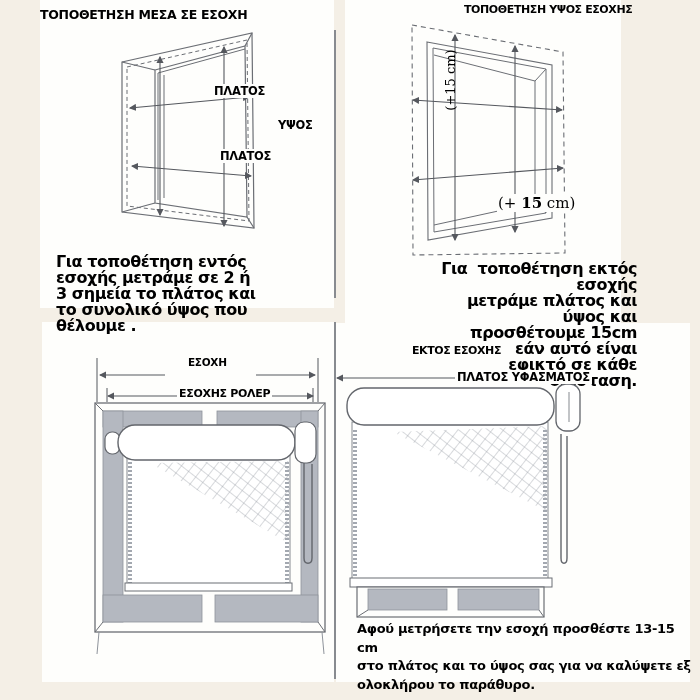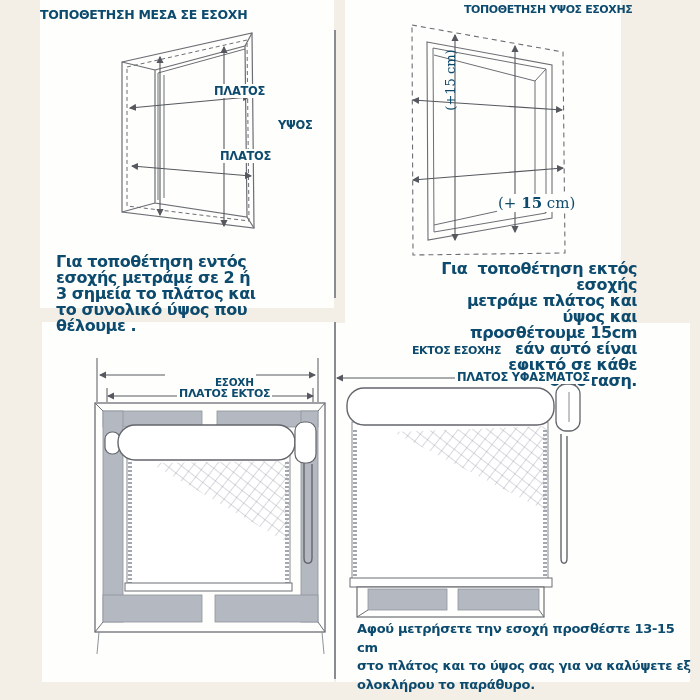--- a/index.html
+++ b/index.html
@@ -1,21 +1,21 @@
 <!DOCTYPE html>
 <html><head>
 <meta charset="utf-8">
 <style>
   html,body{margin:0;padding:0;}
   #screen{
     position:relative;
     width:700px;height:700px;
     background:#f4efe6;
     font-family:"DejaVu Sans","Liberation Sans",sans-serif;
-    color:#0c4a6e;
+    color:#000000;
     overflow:hidden;
   }
   .panel{position:absolute;background:#fefefc;}
   .divider{position:absolute;width:2px;background:#888b90;}
   .abs{position:absolute;}
   .ttl{font-weight:bold;font-size:12.5px;letter-spacing:-0.3px;white-space:nowrap;}
   .ttl-sm{font-weight:bold;font-size:11px;letter-spacing:-0.4px;white-space:nowrap;}
   .desc{font-weight:bold;font-size:16px;line-height:16px;letter-spacing:-0.45px;white-space:pre-wrap;}
   .desc-lg{font-weight:bold;font-size:13px;line-height:18.5px;letter-spacing:-0.3px;white-space:pre-wrap;}
   .dim-label{font-weight:bold;font-size:11.5px;letter-spacing:-0.3px;background:#fefefc;padding:0 2px;white-space:nowrap;z-index:3;margin-left:48px;}
@@ -137,22 +137,22 @@
     <path d="M57,310 L55,332 M280,310 L282,332" stroke="#8e939b" stroke-width="1" fill="none"></path>
 
     <g fill="none" stroke="#55585e" stroke-width="1.1">
       <path d="M55,36 V80 M276,36 V80 M65,66 V80 M271,66 V80" stroke-width="1"></path>
       <line x1="123" y1="53" x2="58" y2="53" marker-end="url(#mBL)"></line>
       <line x1="214" y1="53" x2="273" y2="53" marker-end="url(#mBL)"></line>
       <line x1="66" y1="74" x2="271" y2="74" marker-start="url(#mBL)" marker-end="url(#mBL)"></line>
     </g>
   </svg>
 
-  <div class="abs dim-label-sm" style="left:186px;top:376px;margin-left:27px;">ΕΣΟΧΗ</div>
-  <div class="abs dim-label-sm" style="left:177px;top:387px;font-size:11px;">ΠΛΑΤΟΣ ΕΚΤΟΣ</div>
+  <div class="abs dim-label-sm" style="left:186px;top:356px;">ΕΣΟΧΗ</div>
+  <div class="abs dim-label-sm" style="left:177px;top:387px;font-size:11px;">ΕΣΟΧΗΣ ΡΟΛΕΡ</div>
 
   <div class="abs ttl-sm" style="left:412px;top:344px;">ΕΚΤΟΣ ΕΣΟΧΗΣ</div>
 
   <svg style="left:336px;top:322px;" width="354" height="360" viewBox="0 0 354 360">
     <defs>
       <marker id="mBR" viewBox="0 0 10 10" refX="8.5" refY="5" markerWidth="6.5" markerHeight="6.5" orient="auto-start-reverse">
         <path d="M0,0L10,5L0,10z" fill="#55585e"></path>
       </marker>
       <pattern id="netBR" width="9" height="9" patternUnits="userSpaceOnUse" patternTransform="rotate(38)">
         <path d="M0,0H9 M0,0V9" stroke="#9aa0a8" stroke-width="0.8" fill="none"></path>

